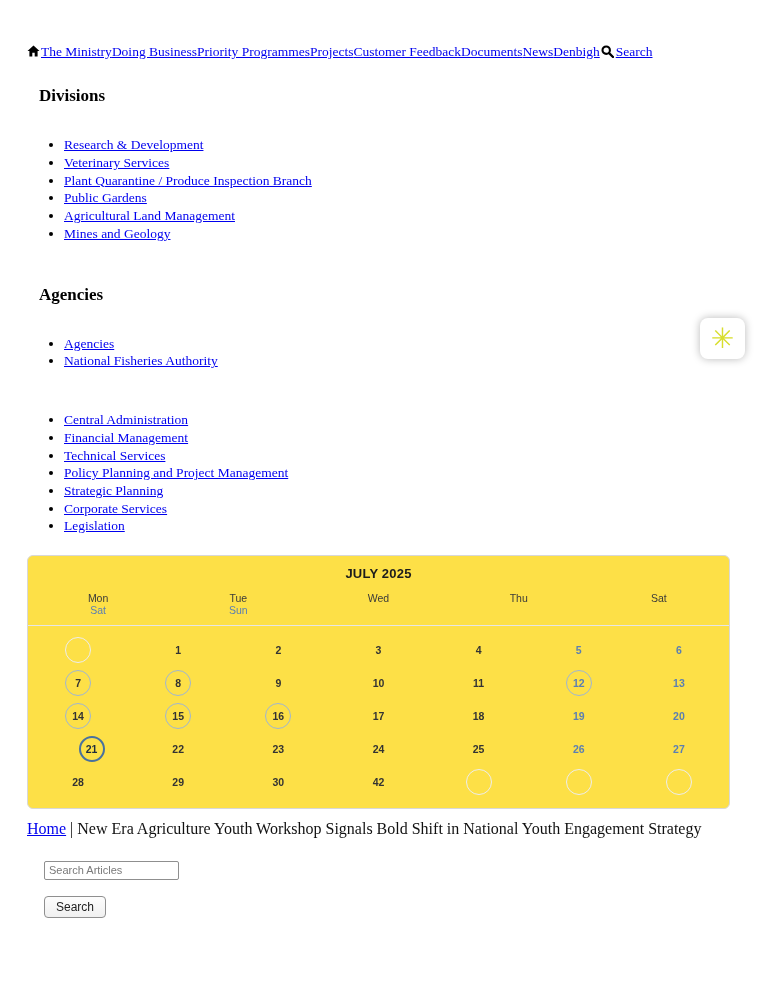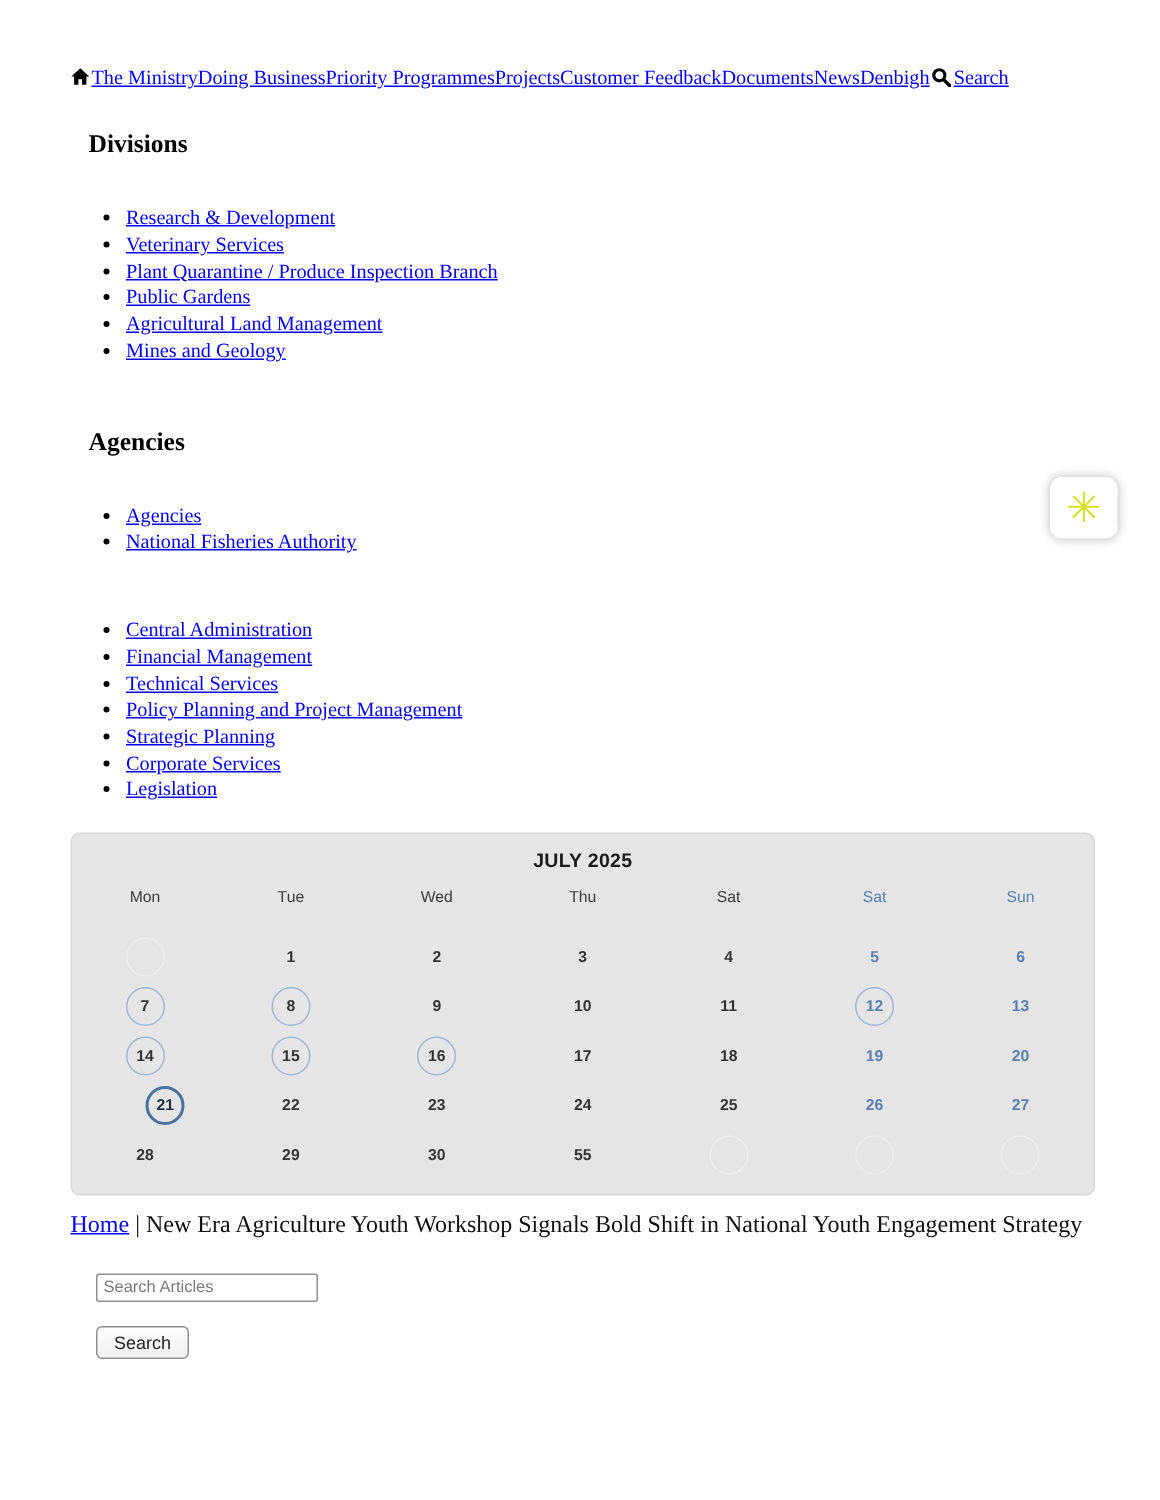--- a/index.html
+++ b/index.html
@@ -8,48 +8,48 @@
     --event-border:#9fb6d2;
     --today-border:#49719e;
     --widget-glyph:#d8de2e;
   }
   *{box-sizing:border-box;}
   html,body{margin:0;padding:0;}
   body{
     width:773px;height:1000px;background:#ffffff;position:relative;
     font-family:"Liberation Serif",serif;color:#111;overflow:hidden;
   }
-  .page{padding:44px 43px 0 47px;}
+  .page{padding:44px 43px 0 27px;}
 
   
   .main-nav{font-size:13.5px;line-height:1.2;white-space:nowrap;}
   .main-nav a{color:var(--link);text-decoration:underline;}
   .home-link{text-decoration:none !important;margin-right:1px;}
   .home-link svg{vertical-align:-1px;}
   .search-link .mag{vertical-align:-1.5px;margin:0 2px 0 1px;}
 
   
   .link-section{margin-top:42px;}
   .link-section:first-child{margin-top:26px;}
   .section-title{font-size:17px;font-weight:bold;margin:12px;color:#000;}
   .section-links{margin:31px 0 0 0;padding-left:37px;}
   .section-links li{font-size:13.5px;line-height:1.24;margin:0 0 1px 0;color:#000;}
   .section-links a{color:var(--link);text-decoration:underline;}
 
   
   .calendar{
     margin-top:20px;border:1px solid #d8d8d8;border-radius:6px;
-    font-family:"Liberation Sans",sans-serif;background:#e5e5e5;
+    font-family:"Liberation Sans",sans-serif;background:#fde047;
   }
   .cal-title{
     text-align:center;padding:10px 0 9px;font-size:13px;font-weight:700;
     color:#1c1c1c;letter-spacing:.2px;
   }
   .cal-head{
-    display:grid;grid-template-columns:repeat(7,1fr);
+    display:grid;grid-template-columns:repeat(5,1fr);
     padding:2px 0 9px;border-bottom:1px solid #e6e6e6;
   }
   .cal-dow{text-align:center;font-size:10.5px;font-weight:500;color:#3a3a3a;}
   .cal-dow.weekend{color:var(--weekend);}
   .cal-weeks{
     display:grid;grid-template-columns:repeat(7,1fr);
     row-gap:7px;padding:11px 0 13px;
   }
   .cal-cell{display:flex;justify-content:center;}
   .cal-day{
@@ -64,21 +64,21 @@
   .cal-day.empty{border-color:#ededed;}
 
   
   .breadcrumb{margin-top:11px;font-size:16px;color:#111;}
   .breadcrumb a{color:var(--link);text-decoration:underline;}
   .breadcrumb .sep{white-space:pre;}
 
   
   .article-search{margin:22px 0 0 17px;}
   .article-search input{
-    width:148px;height:19px;font:11px "Liberation Sans",sans-serif;
+    width:135px;height:19px;font:11px "Liberation Sans",sans-serif;
     border:1px solid #8f8f8f;border-radius:2px;padding:1px 4px;color:#444;
   }
   .article-search input::placeholder{color:#7a7a7a;}
   .article-search button{
     display:block;margin-top:16px;
     font:12px "Liberation Sans",sans-serif;color:#222;
     padding:3px 11px;border:1px solid #8f8f8f;border-radius:4px;
     background:linear-gradient(#fdfdfd,#f0f0f0);cursor:pointer;
   }
 
@@ -237,21 +237,21 @@
         <div class="cal-cell">
           <span class="cal-day plain">28</span>
         </div>
         <div class="cal-cell">
           <span class="cal-day plain">29</span>
         </div>
         <div class="cal-cell">
           <span class="cal-day plain">30</span>
         </div>
         <div class="cal-cell">
-          <span class="cal-day plain">55</span>
+          <span class="cal-day plain">42</span>
         </div>
         <div class="cal-cell">
           <span class="cal-day empty"></span>
         </div>
         <div class="cal-cell">
           <span class="cal-day empty weekend"></span>
         </div>
         <div class="cal-cell">
           <span class="cal-day empty weekend"></span>
         </div>

